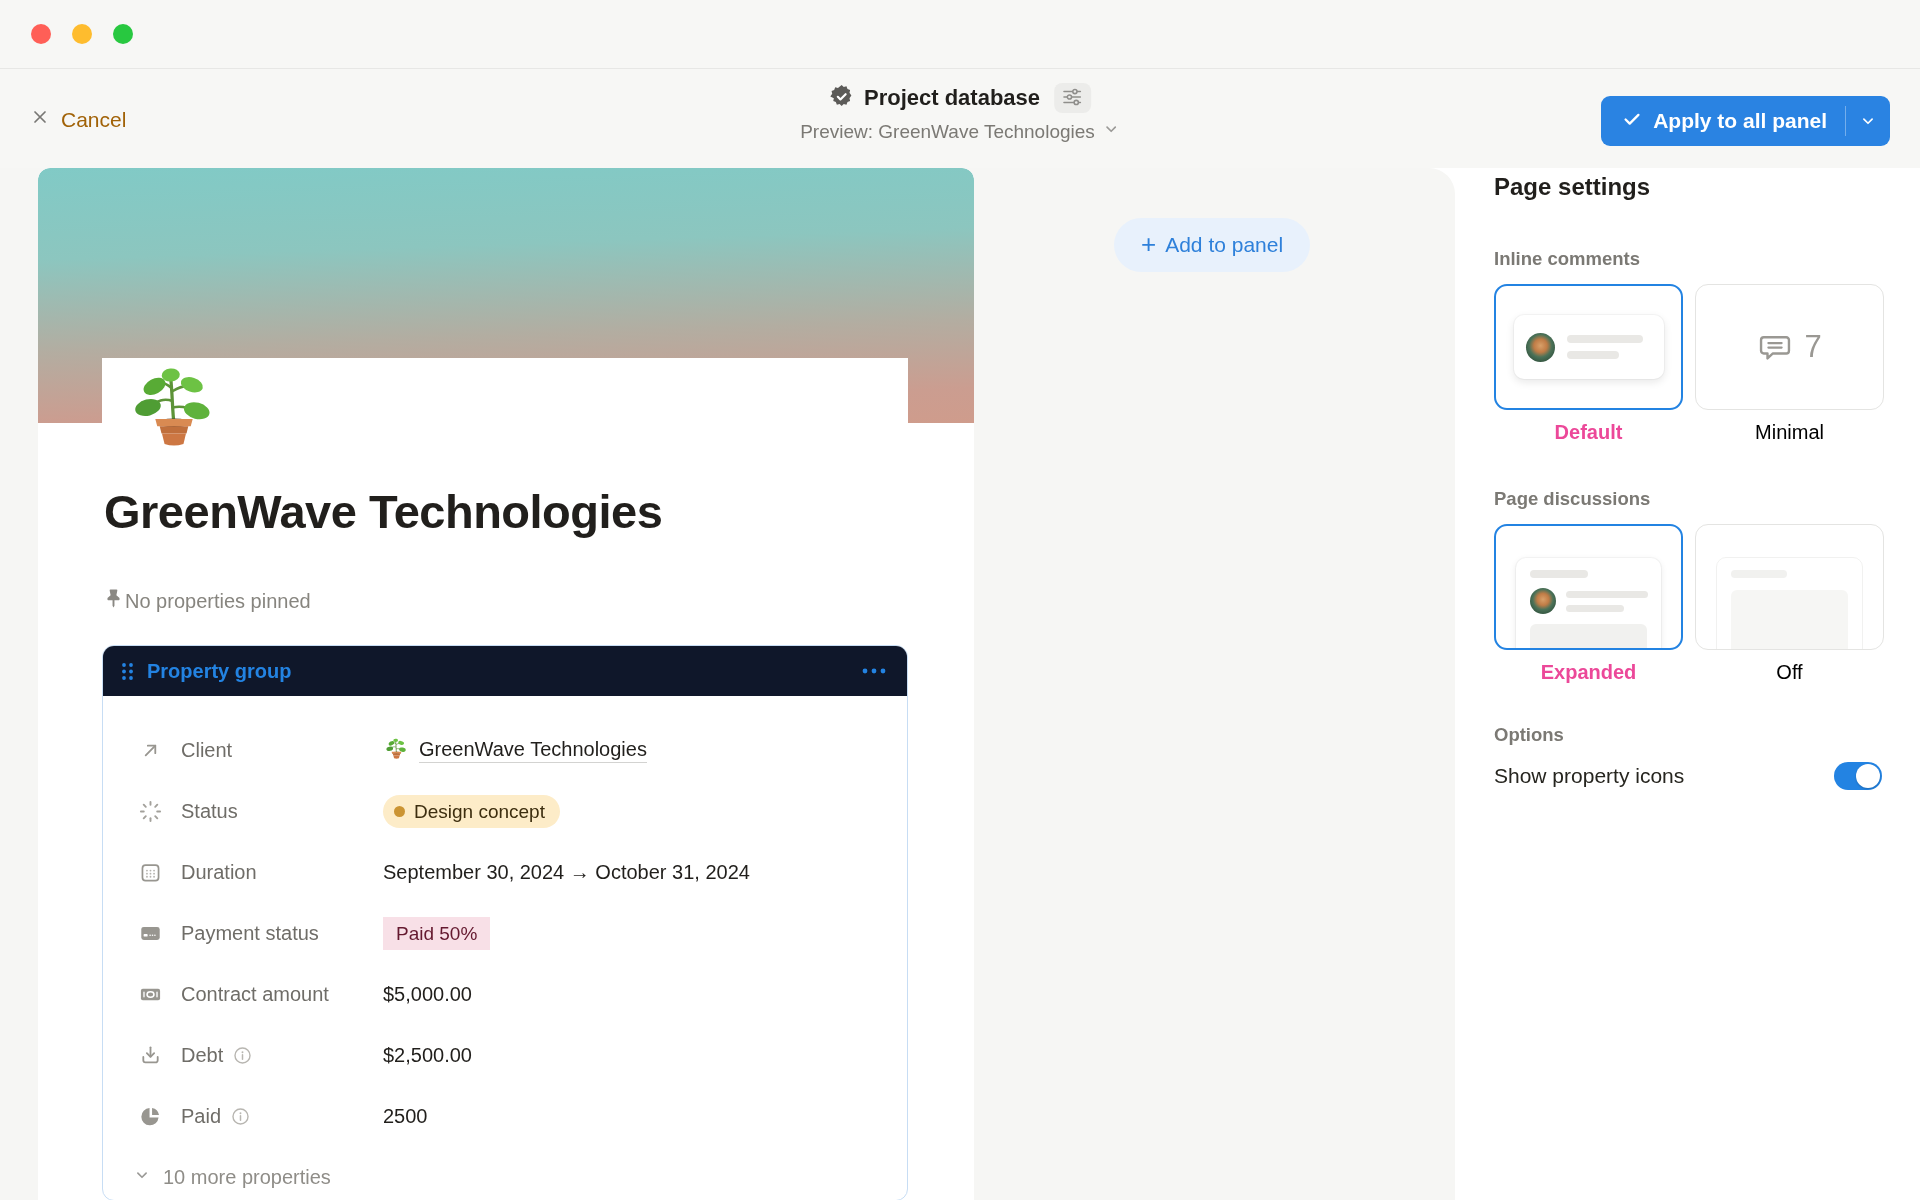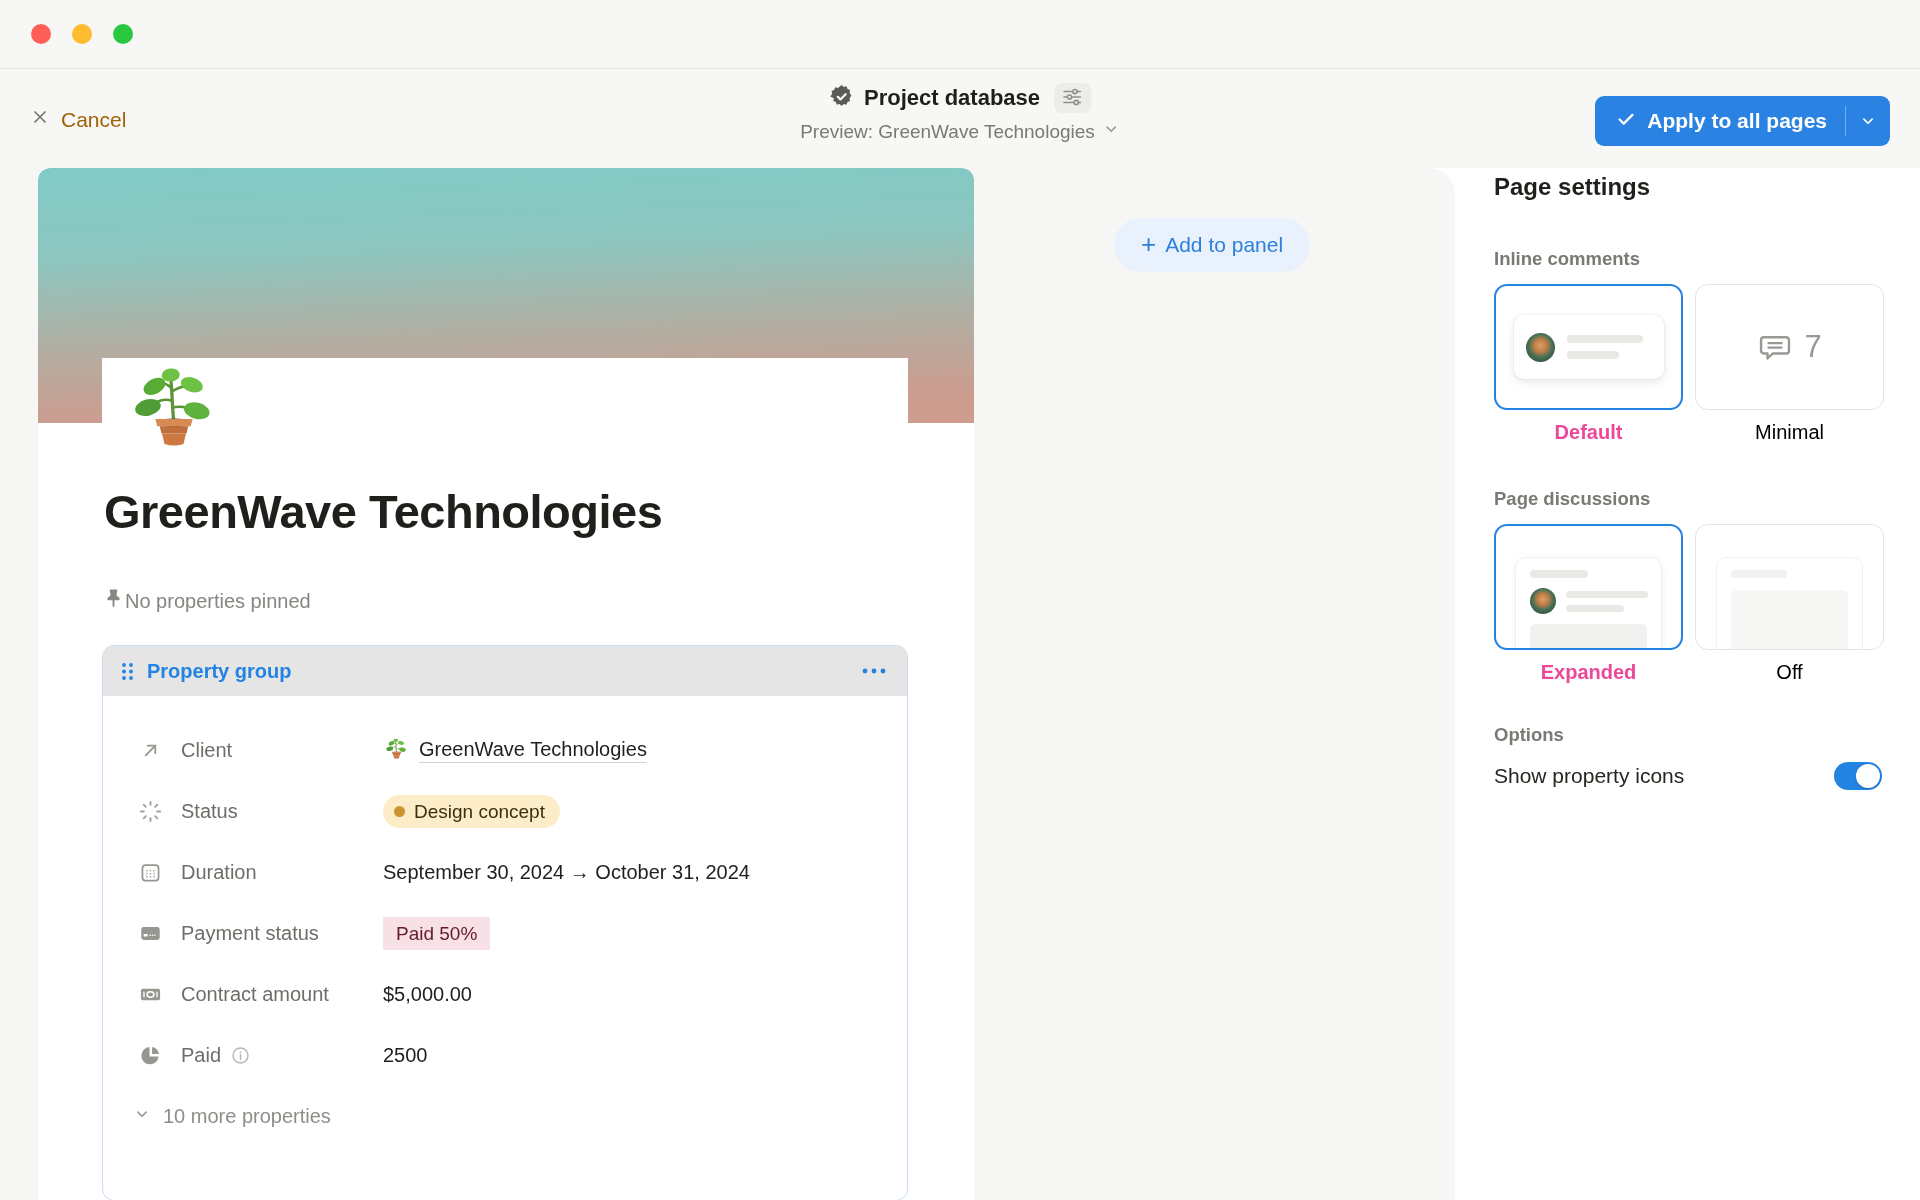--- a/index.html
+++ b/index.html
@@ -35,21 +35,21 @@
   .cover{position:absolute;left:0;top:0;right:0;height:255px;border-radius:12px 12px 0 0;
          background:linear-gradient(178deg,#81cac6 0%,#8cc6bf 32%,#b3ada1 64%,#cb9d90 88%,#cf9c8c 100%);}
   .cover-notch{position:absolute;left:64px;top:190px;width:806px;height:70px;background:#fff;}
   .page-emoji{position:absolute;left:84px;top:194px;width:104px;height:104px;}
   .page-title{position:absolute;left:66px;top:316px;font-size:47px;font-weight:700;letter-spacing:-.5px;color:#211f1c;}
   .pinned-row{position:absolute;left:64px;top:419px;display:flex;align-items:center;
               color:#87857f;font-size:20px;}
 
   .prop-panel{position:absolute;left:64px;top:477px;width:806px;height:556px;box-sizing:border-box;
               border:1.5px solid #c7ddf4;border-radius:12px;background:#fff;overflow:hidden;}
-  .panel-head{height:50px;background:#e5e5e5;display:flex;align-items:center;padding:0 18px;cursor:pointer;}
+  .panel-head{height:50px;background:#0f172a;display:flex;align-items:center;padding:0 18px;cursor:pointer;}
   .drag-handle{margin-right:13px;display:flex;cursor:grab;}
   .panel-title{font-size:20px;font-weight:700;color:#2383e2;flex:1;}
   .panel-menu{border:none;background:none;cursor:pointer;display:flex;padding:2px;}
   .rows{padding-top:24px;}
   .prop-row{height:61px;display:flex;align-items:center;padding:0 36px;cursor:pointer;}
   .prop-icon{width:24px;display:flex;margin-right:18px;flex:none;}
   .prop-label{width:202px;color:#6f6d68;font-size:20px;display:flex;align-items:center;gap:9px;flex:none;}
   .prop-value{font-size:20px;color:#211f1c;display:flex;align-items:center;}
   .plant-sm{width:27px;height:27px;margin-right:9px;flex:none;}
   .prop-link{color:#211f1c;font-weight:500;text-decoration:none;border-bottom:1.5px solid rgba(55,53,47,.22);
@@ -139,21 +139,21 @@
           <span id="ic-chev-preview" style="color: rgb(155, 154, 151);"><svg width="18" height="18" viewBox="0 0 24 24">
                 <path d="M6.5 9.5L12 15l5.5-5.5" fill="none" stroke="currentColor" stroke-width="2.2" stroke-linecap="round" stroke-linejoin="round"></path>
               </svg></span>
         </div>
       </div>
       <button class="apply-btn">
         <span class="apply-main">
           <span id="ic-check"><svg width="22" height="22" viewBox="0 0 24 24">
                 <path d="M5 12.5l4.5 4.5L19 7.5" fill="none" stroke="#fff" stroke-width="2.5" stroke-linecap="round" stroke-linejoin="round"></path>
               </svg></span>
-          <span>Apply to all pages</span>
+          <span>Apply to all panel</span>
         </span>
         <span class="apply-split"></span>
         <span class="apply-chev" id="ic-chev-apply">
             <svg width="18" height="18" viewBox="0 0 24 24">
               <path d="M6.5 9.5L12 15l5.5-5.5" fill="none" stroke="currentColor" stroke-width="2.2" stroke-linecap="round" stroke-linejoin="round"></path>
             </svg>
           </span>
       </button>
     </div>
   </div>
@@ -321,20 +321,42 @@
                   </svg>
                 </span>
                 <span class="prop-label">
                   <span>Contract amount</span>
                 </span>
                 <span class="prop-value">$5,000.00</span>
               </div>
               <div class="prop-row">
                 <span class="prop-icon">
                   <svg width="23" height="23" viewBox="0 0 24 24">
+                    <g fill="none" stroke="#989690" stroke-width="1.9" stroke-linecap="round" stroke-linejoin="round">
+                      <path d="M12 3.5V13"></path>
+                      <path d="M8.2 9.6L12 13.4l3.8-3.8"></path>
+                      <path d="M4.5 13.5V17a2.2 2.2 0 0 0 2.2 2.2h10.6A2.2 2.2 0 0 0 19.5 17v-3.5"></path>
+                    </g>
+                  </svg>
+                </span>
+                <span class="prop-label">
+                  <span>Debt</span>
+                  <span style="display: flex;">
+                    <svg width="21" height="21" viewBox="0 0 24 24">
+                      <circle cx="12" cy="12" r="8.6" fill="none" stroke="#b8b6b1" stroke-width="1.6"></circle>
+                      <circle cx="12" cy="8.2" r="1.1" fill="#b8b6b1"></circle>
+                      <path d="M12 11.2v5" stroke="#b8b6b1" stroke-width="1.7" stroke-linecap="round"></path>
+                    </svg>
+                  </span>
+                </span>
+                <span class="prop-value">$2,500.00</span>
+              </div>
+              <div class="prop-row">
+                <span class="prop-icon">
+                  <svg width="23" height="23" viewBox="0 0 24 24">
                     <g fill="#989690">
                       <path d="M11 13V3.2A9 9 0 1 0 20.4 13Z"></path>
                       <path d="M13.6 10.4V3.1a9 9 0 0 1 7.3 7.3Z"></path>
                     </g>
                   </svg>
                 </span>
                 <span class="prop-label">
                   <span>Paid</span>
                   <span style="display: flex;">
                     <svg width="21" height="21" viewBox="0 0 24 24">

